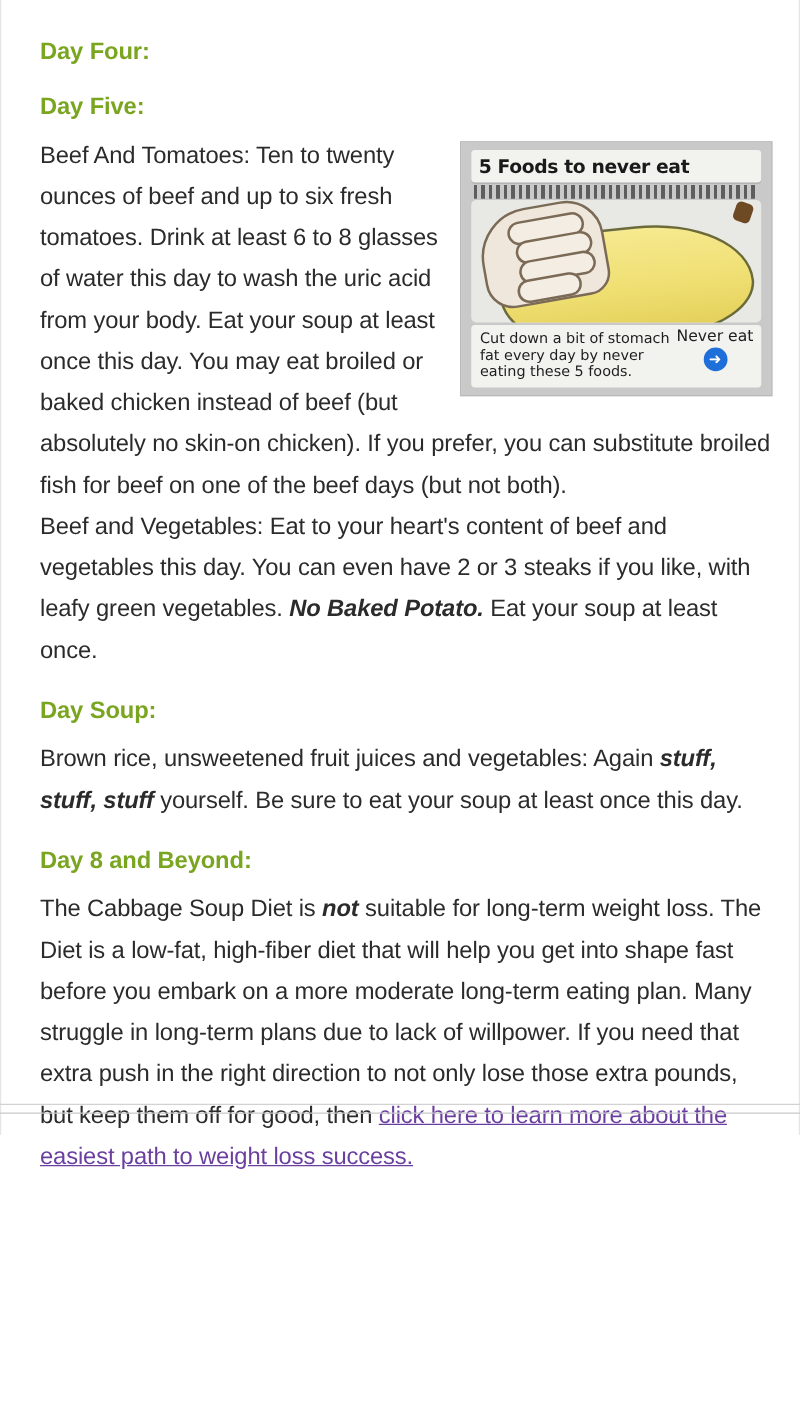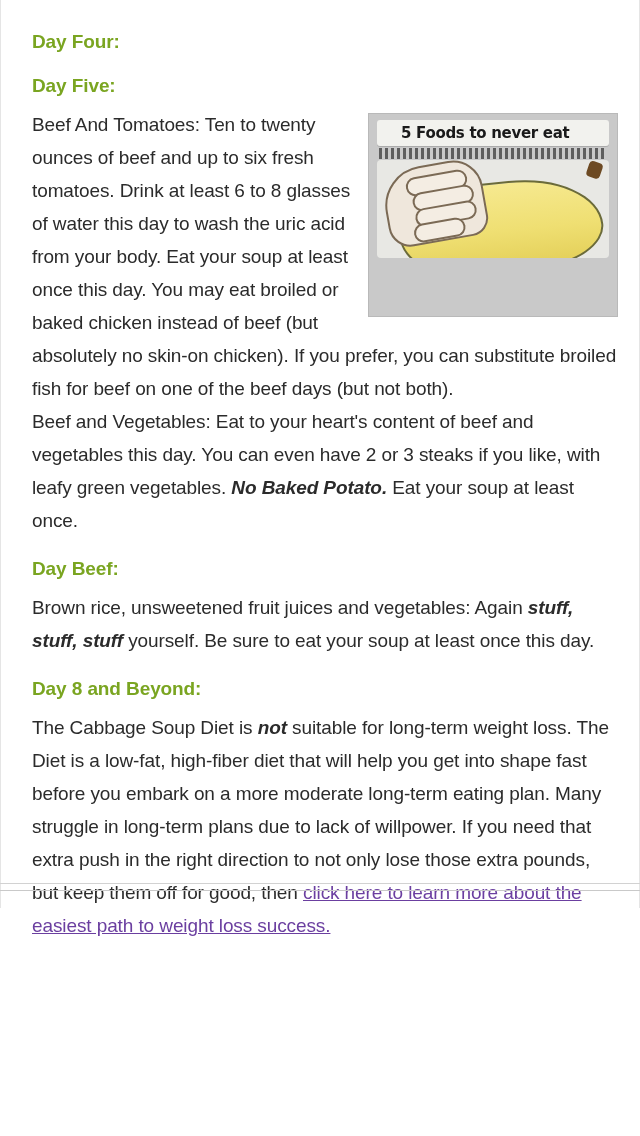--- a/index.html
+++ b/index.html
@@ -96,21 +96,20 @@
   }
   .img-title span {
     display: block;
     font-family: "DejaVu Sans", sans-serif;
     font-size: 15px;
     line-height: 26px;
     color: #1a1a1a;
     padding-left: 6px;
     font-weight: 600;
     letter-spacing: -0.3px;
-    margin-left: 18px;
   }
   .img-dots {
     position: absolute;
     top: 34px;
     left: 10px;
     right: 10px;
     height: 11px;
     background: repeating-linear-gradient(to right, #3a3a3a 0 3px, transparent 3px 6px);
     opacity: .75;
   }
@@ -263,28 +262,35 @@
     <div class="img-dots"></div>
     <div class="banana-stage">
       <div class="banana"></div>
       <div class="hand">
         <div class="finger f1"></div>
         <div class="finger f2"></div>
         <div class="finger f3"></div>
         <div class="finger f4"></div>
       </div>
     </div>
+    <div class="img-caption">
+      <div class="cap-text">Cut down a bit of stomach fat every day by never eating these 5 foods.</div>
+      <div class="never-box">
+        <div class="nb-text">Never eat</div>
+        <div class="arrow">➜</div>
+      </div>
+    </div>
   </div>
 
   <p class="body">Beef And Tomatoes: Ten to twenty ounces of beef and up to six fresh tomatoes. Drink at least 6 to 8 glasses of water this day to wash the uric acid from your body. Eat your soup at least once this day. You may eat broiled or baked chicken instead of beef (but absolutely no skin-on chicken). If you prefer, you can substitute broiled fish for beef on one of the beef days (but not both).</p>
   <div class="clearfix"></div>
 
   <p class="body"><span>Beef and Vegetables: Eat to your heart's content of beef and vegetables this day. You can even have 2 or 3 steaks if you like, with leafy green vegetables. </span><i>No Baked Potato.</i><span> Eat your soup at least once.</span></p>
 
-  <h2 class="day">Day Beef:</h2>
+  <h2 class="day">Day Soup:</h2>
   <p class="body"><span>Brown rice, unsweetened fruit juices and vegetables: Again </span><i>stuff, stuff, stuff</i><span> yourself. Be sure to eat your soup at least once this day.</span></p>
 
   <h2 class="day">Day 8 and Beyond:</h2>
   <p class="body"><span>The Cabbage Soup Diet is </span><b>not</b><span> suitable for long-term weight loss. The Diet is a low-fat, high-fiber diet that will help you get into shape fast before you embark on a more moderate long-term eating plan. Many struggle in long-term plans due to lack of willpower. If you need that extra push in the right direction to not only lose those extra pounds, but keep them off for good, then </span><a class="inline-link" href="#">click here to learn more about the easiest path to weight loss success.</a></p>
 
   <div class="bottom-rule"></div>
   <div class="bottom-rule2"></div>
 </div>
 
 </body></html>

